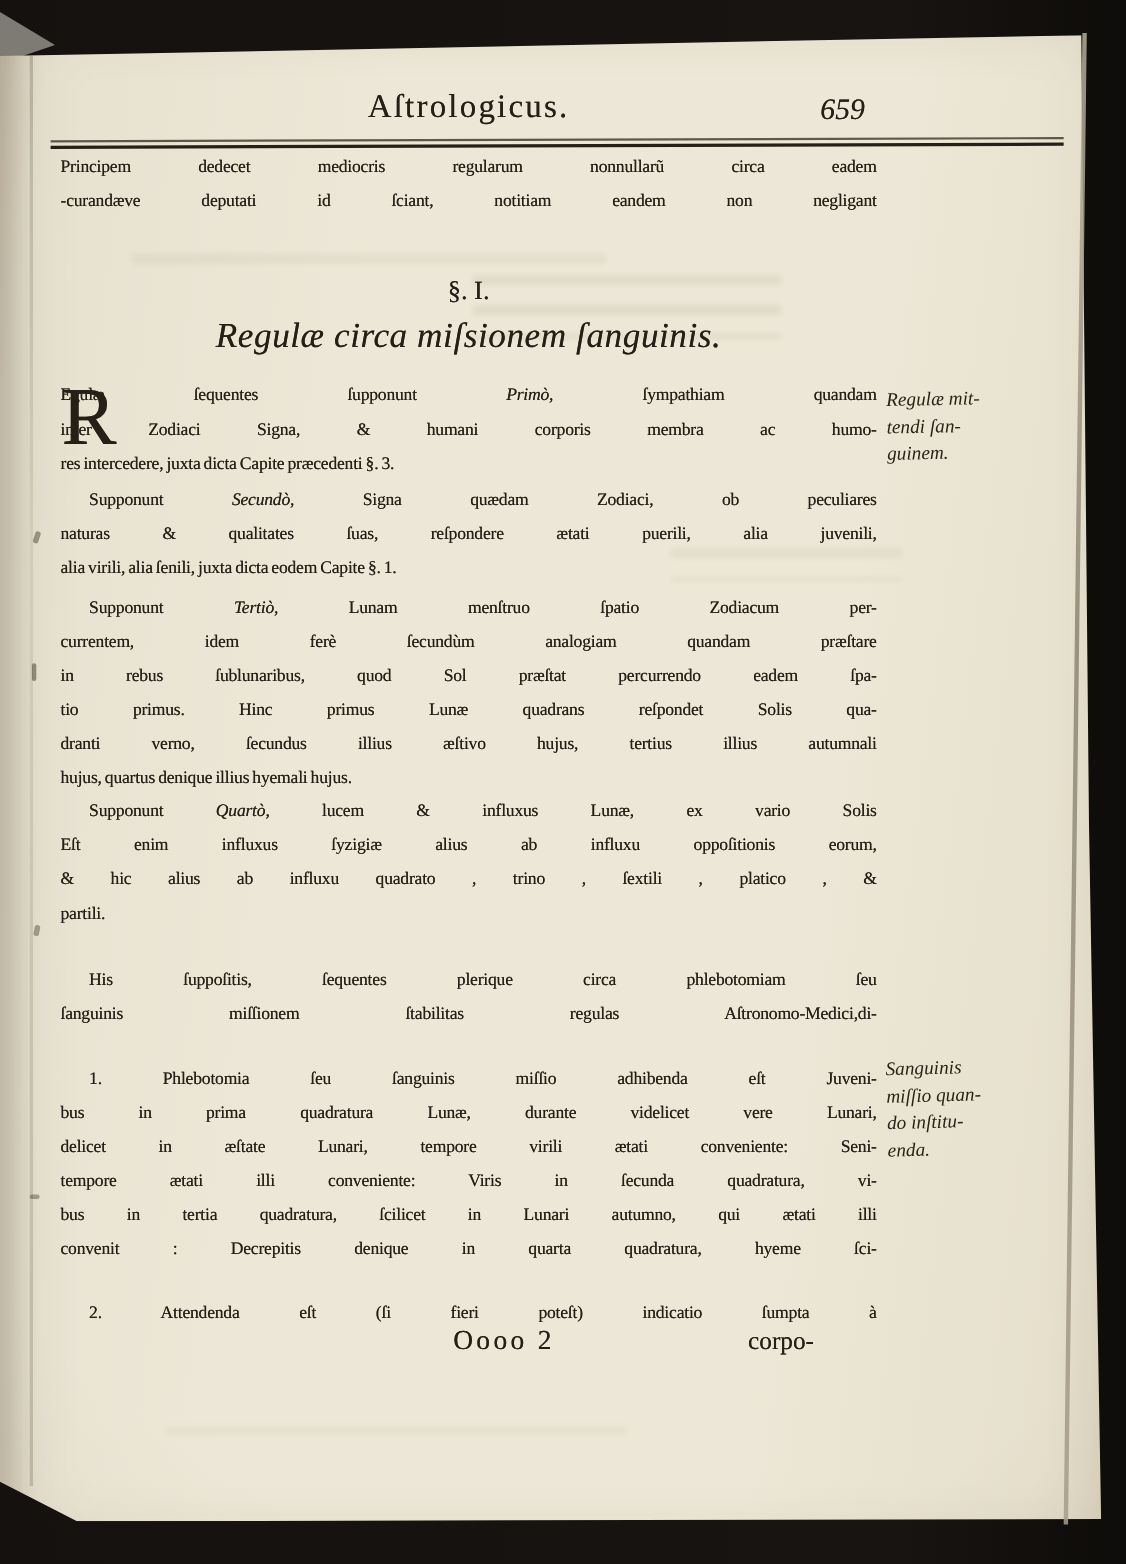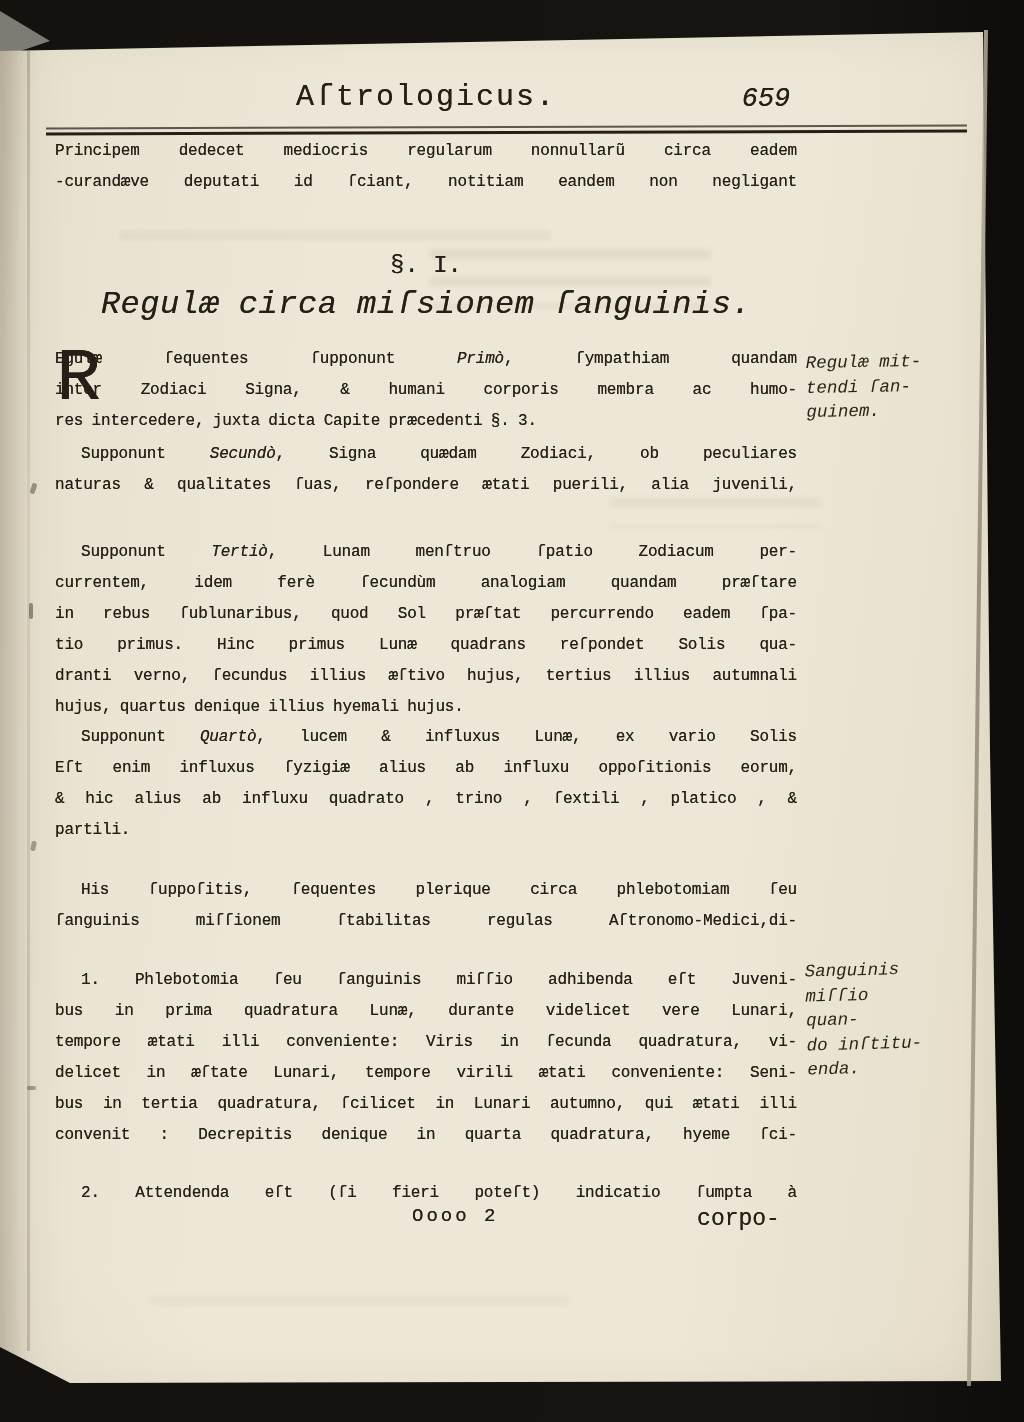--- a/index.html
+++ b/index.html
@@ -1,18 +1,18 @@
 <!DOCTYPE html>
 <html><head>
 <meta charset="utf-8">
 <style>
   html,body{margin:0;padding:0;background:#0d0b09;}
   .scene{position:relative;width:1024px;height:1422px;overflow:hidden;
          background:linear-gradient(90deg,#14110e 0%,#171411 80%,#0e0c0a 100%);
-         font-family:Liberation Mono, monospace;}
+         font-family:Liberation Serif, serif;}
   
   .corner-gray{position:absolute;left:0;top:8px;width:50px;height:50px;background:#7d7b74;
                clip-path:polygon(0 6%,100% 66%,0 100%);}
   
   .paper{position:absolute;inset:0;
          background:
            radial-gradient(130% 105% at 52% 42%, rgba(0,0,0,0) 55%, rgba(116,96,64,.14) 100%),
            linear-gradient(97deg,#d9d2bd 0%,#e7e2d0 4%,#ece7d6 30%,#ece7d6 70%,#e6e0cd 92%,#ded7c2 100%);
          clip-path:polygon(0 51px,983px 32px,990px 750px,1001px 1381px,70px 1383px,0 1347px);}
   .paper::before{content:'';position:absolute;inset:0;
@@ -51,22 +51,22 @@
   .para{position:absolute;left:55px;width:742px;}
   .line{line-height:31px;font-size:16px;letter-spacing:-0.2px;word-spacing:-1px;}
   .line.j{text-align:justify;text-align-last:justify;}
   .line.ind{text-indent:26px;}
   .line.pad{}
   .dropcap{position:absolute;left:1px;top:5px;font-size:75px;line-height:62px;}
   .note{position:absolute;left:806px;width:118px;font-style:italic;font-size:17.5px;
         line-height:24.5px;color:#2b2317;}
   .note-1{top:350px;transform:rotate(-1deg);}
   .note-2{top:958px;transform:rotate(-1.5deg);}
-  .signature{position:absolute;top:1205px;left:412px;font-size:19px;letter-spacing:3px;}
-  .catchword{position:absolute;top:1206px;left:680px;width:117px;text-align:center;font-size:23px;}
+  .signature{position:absolute;top:1205px;left:412px;font-size:25px;letter-spacing:3px;}
+  .catchword{position:absolute;top:1206px;left:680px;width:117px;text-align:left;font-size:23px;}
 </style>
 </head>
 <body>
 
 <div class="scene">
   <div class="corner-gray"></div>
 
   <div class="paper">
     <div class="crease"></div>
     <div class="ghost g1"></div>
@@ -93,20 +93,21 @@
         </div>
         <div class="para" style="top: 344px;">
           <span class="dropcap ink">R</span>
           <div class="line ink j pad">Egulæ ſequentes ſupponunt <i>Primò</i>, ſympathiam quandam</div>
           <div class="line ink j pad">inter Zodiaci Signa, &amp; humani corporis membra ac humo-</div>
           <div class="line ink">res intercedere, juxta dicta Capite præcedenti §. 3.</div>
         </div>
         <div class="para" style="top: 439px;">
           <div class="line ink j ind">Supponunt <i>Secundò</i>, Signa quædam Zodiaci, ob peculiares</div>
           <div class="line ink j">naturas &amp; qualitates ſuas, reſpondere ætati puerili, alia juvenili,</div>
+          <div class="line ink">alia virili, alia ſenili, juxta dicta eodem Capite §. 1.</div>
         </div>
         <div class="para" style="top: 537px;">
           <div class="line ink j ind">Supponunt <i>Tertiò</i>, Lunam menſtruo ſpatio Zodiacum per-</div>
           <div class="line ink j">currentem, idem ferè ſecundùm analogiam quandam præſtare</div>
           <div class="line ink j">in rebus ſublunaribus, quod Sol præſtat percurrendo eadem ſpa-</div>
           <div class="line ink j">tio primus.  Hinc primus Lunæ quadrans reſpondet Solis qua-</div>
           <div class="line ink j">dranti verno, ſecundus illius æſtivo hujus, tertius illius autumnali</div>
           <div class="line ink">hujus, quartus denique illius hyemali hujus.</div>
         </div>
         <div class="para" style="top: 722px;">
@@ -115,22 +116,22 @@
           <div class="line ink j">&amp; hic alius ab influxu quadrato , trino , ſextili , platico , &amp;</div>
           <div class="line ink">partili.</div>
         </div>
         <div class="para" style="top: 875px;">
           <div class="line ink j ind">His ſuppoſitis, ſequentes plerique circa phlebotomiam ſeu</div>
           <div class="line ink j">ſanguinis miſſionem ſtabilitas regulas Aſtronomo-Medici,di-</div>
         </div>
         <div class="para" style="top: 965px;">
           <div class="line ink j ind">1.  Phlebotomia ſeu ſanguinis miſſio adhibenda eſt Juveni-</div>
           <div class="line ink j">bus in prima quadratura Lunæ, durante videlicet vere Lunari,</div>
+          <div class="line ink j">delicet in æſtate Lunari, tempore virili ætati conveniente: Seni-</div>
           <div class="line ink j">tempore ætati illi conveniente:  Viris in ſecunda quadratura, vi-</div>
-          <div class="line ink j">delicet in æſtate Lunari, tempore virili ætati conveniente: Seni-</div>
           <div class="line ink j">bus in tertia quadratura, ſcilicet in Lunari autumno, qui ætati illi</div>
           <div class="line ink j">convenit : Decrepitis denique in quarta quadratura, hyeme ſci-</div>
         </div>
         <div class="para" style="top: 1178px;">
           <div class="line ink j ind">2.  Attendenda  eſt  (ſi  fieri  poteſt)  indicatio  ſumpta  à</div>
         </div>
       </div>
     <div id="margin-notes">
         <div class="note note-1">
           <div>Regulæ mit-</div>

